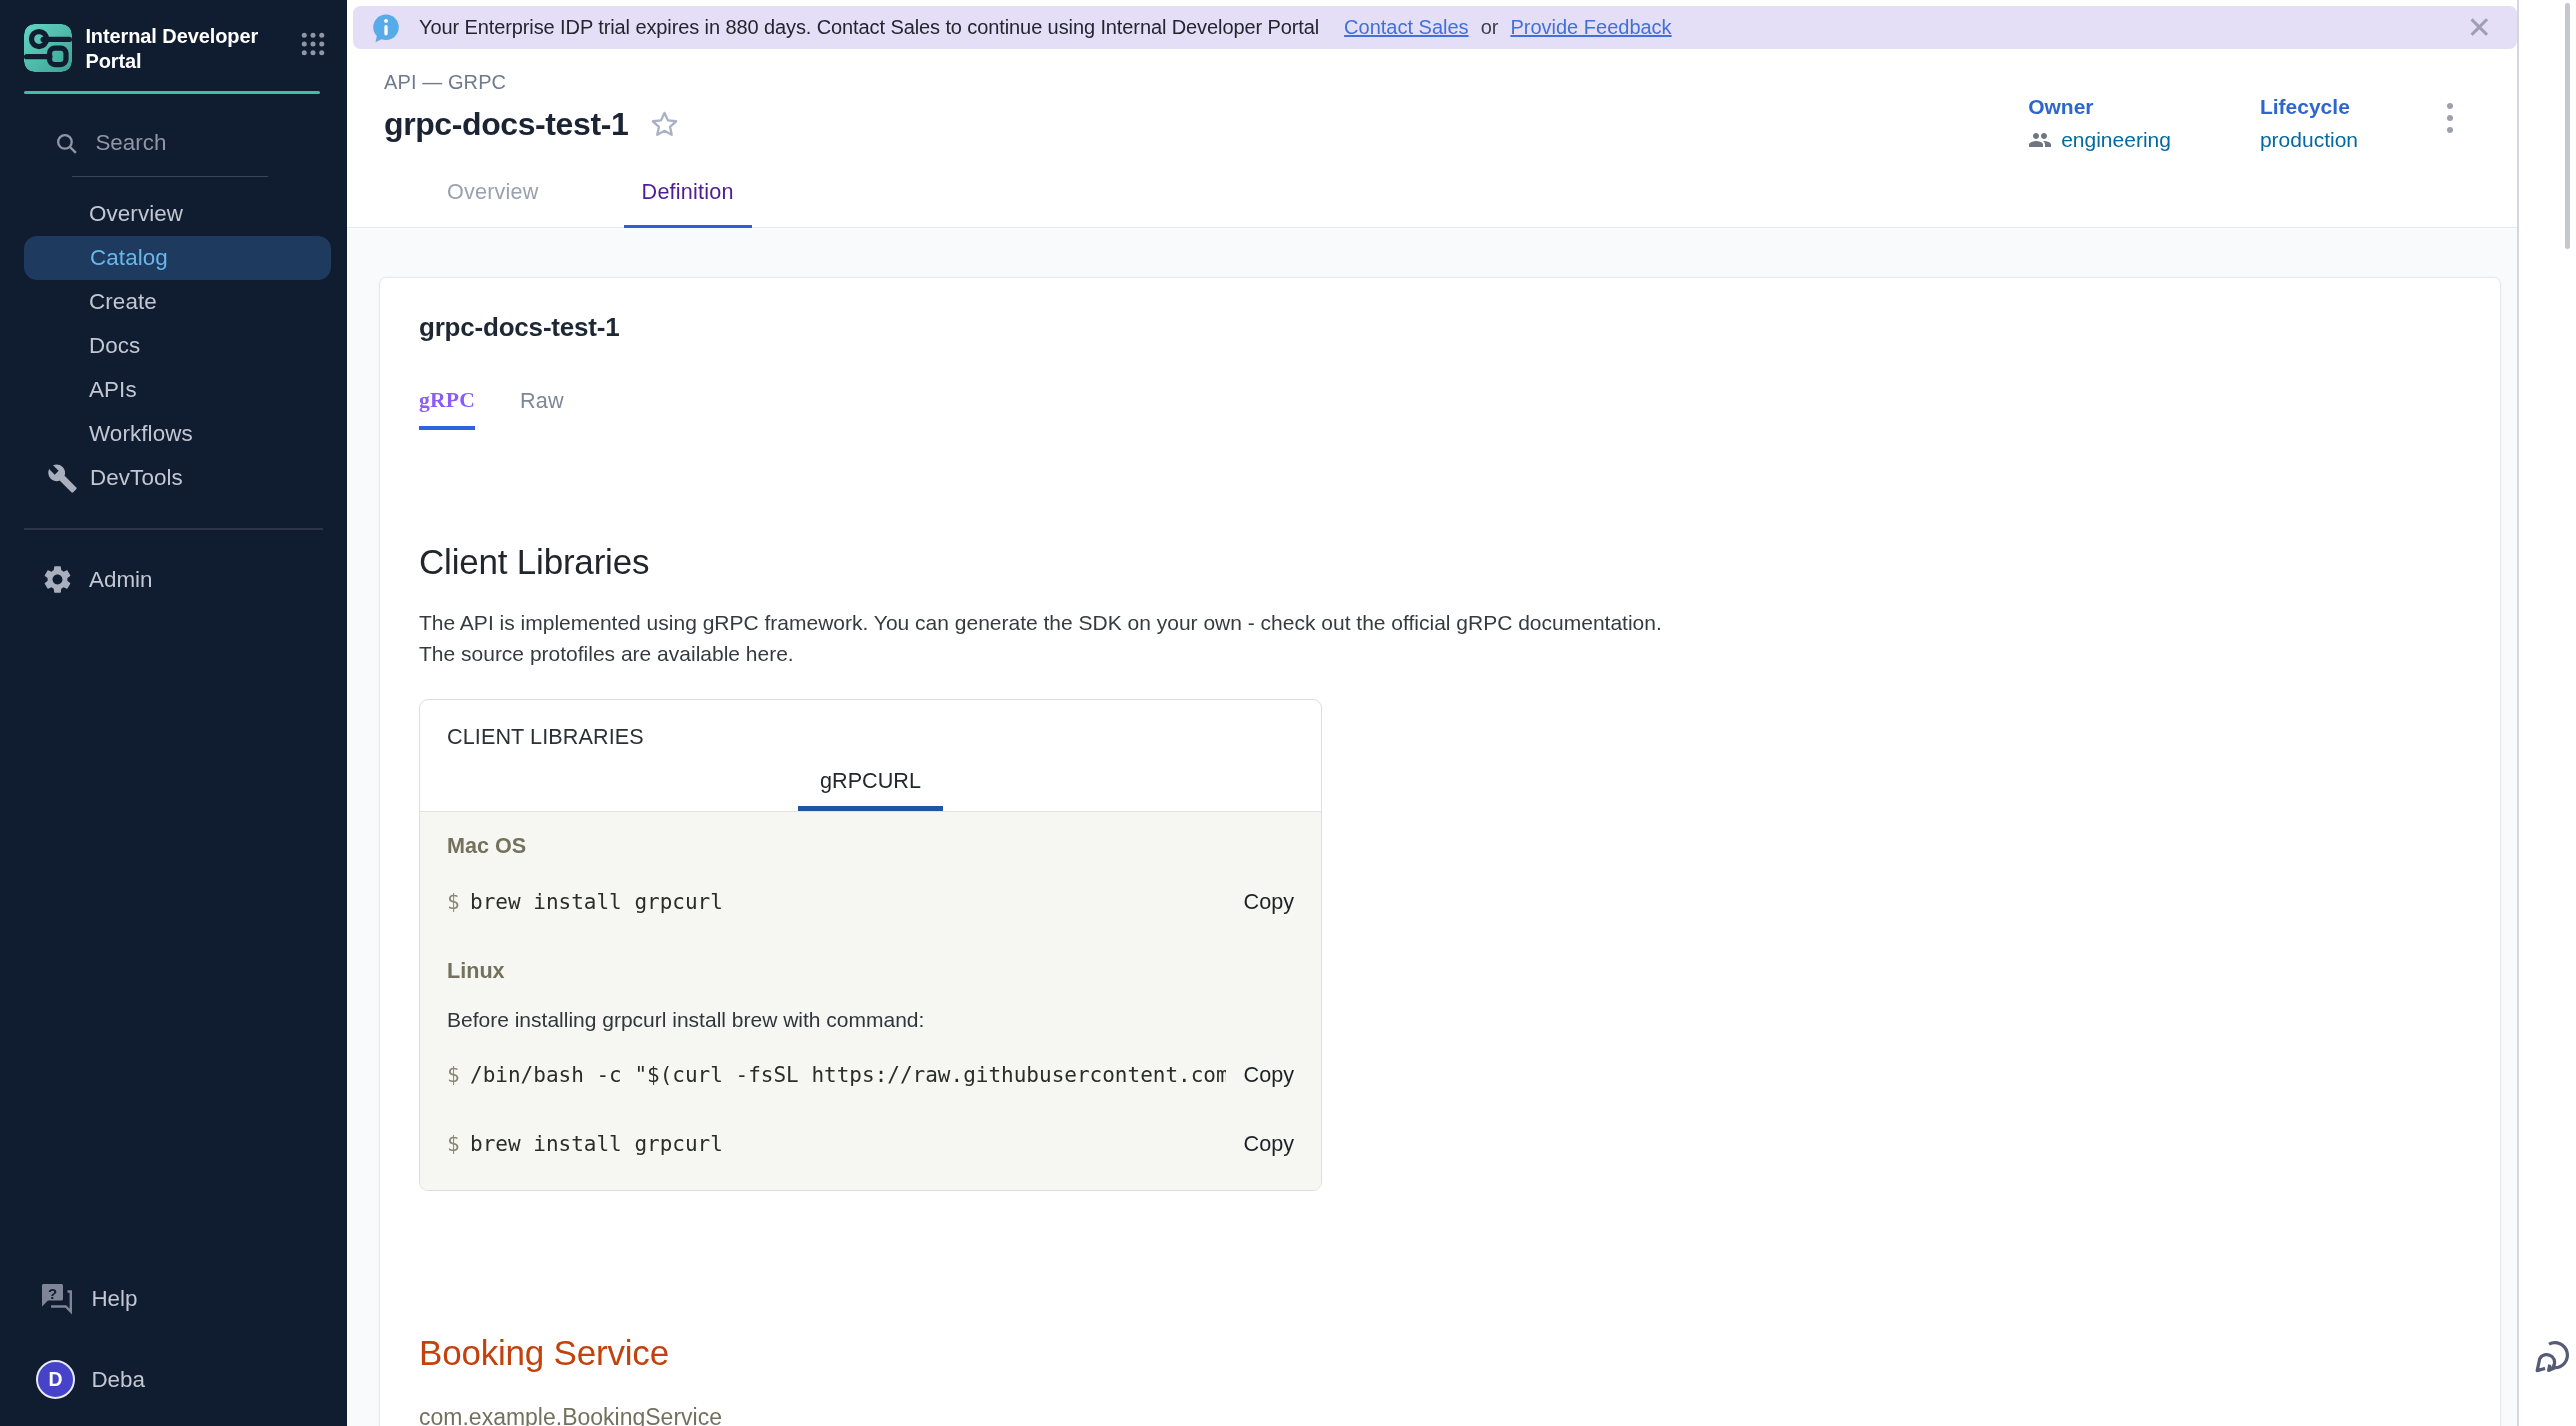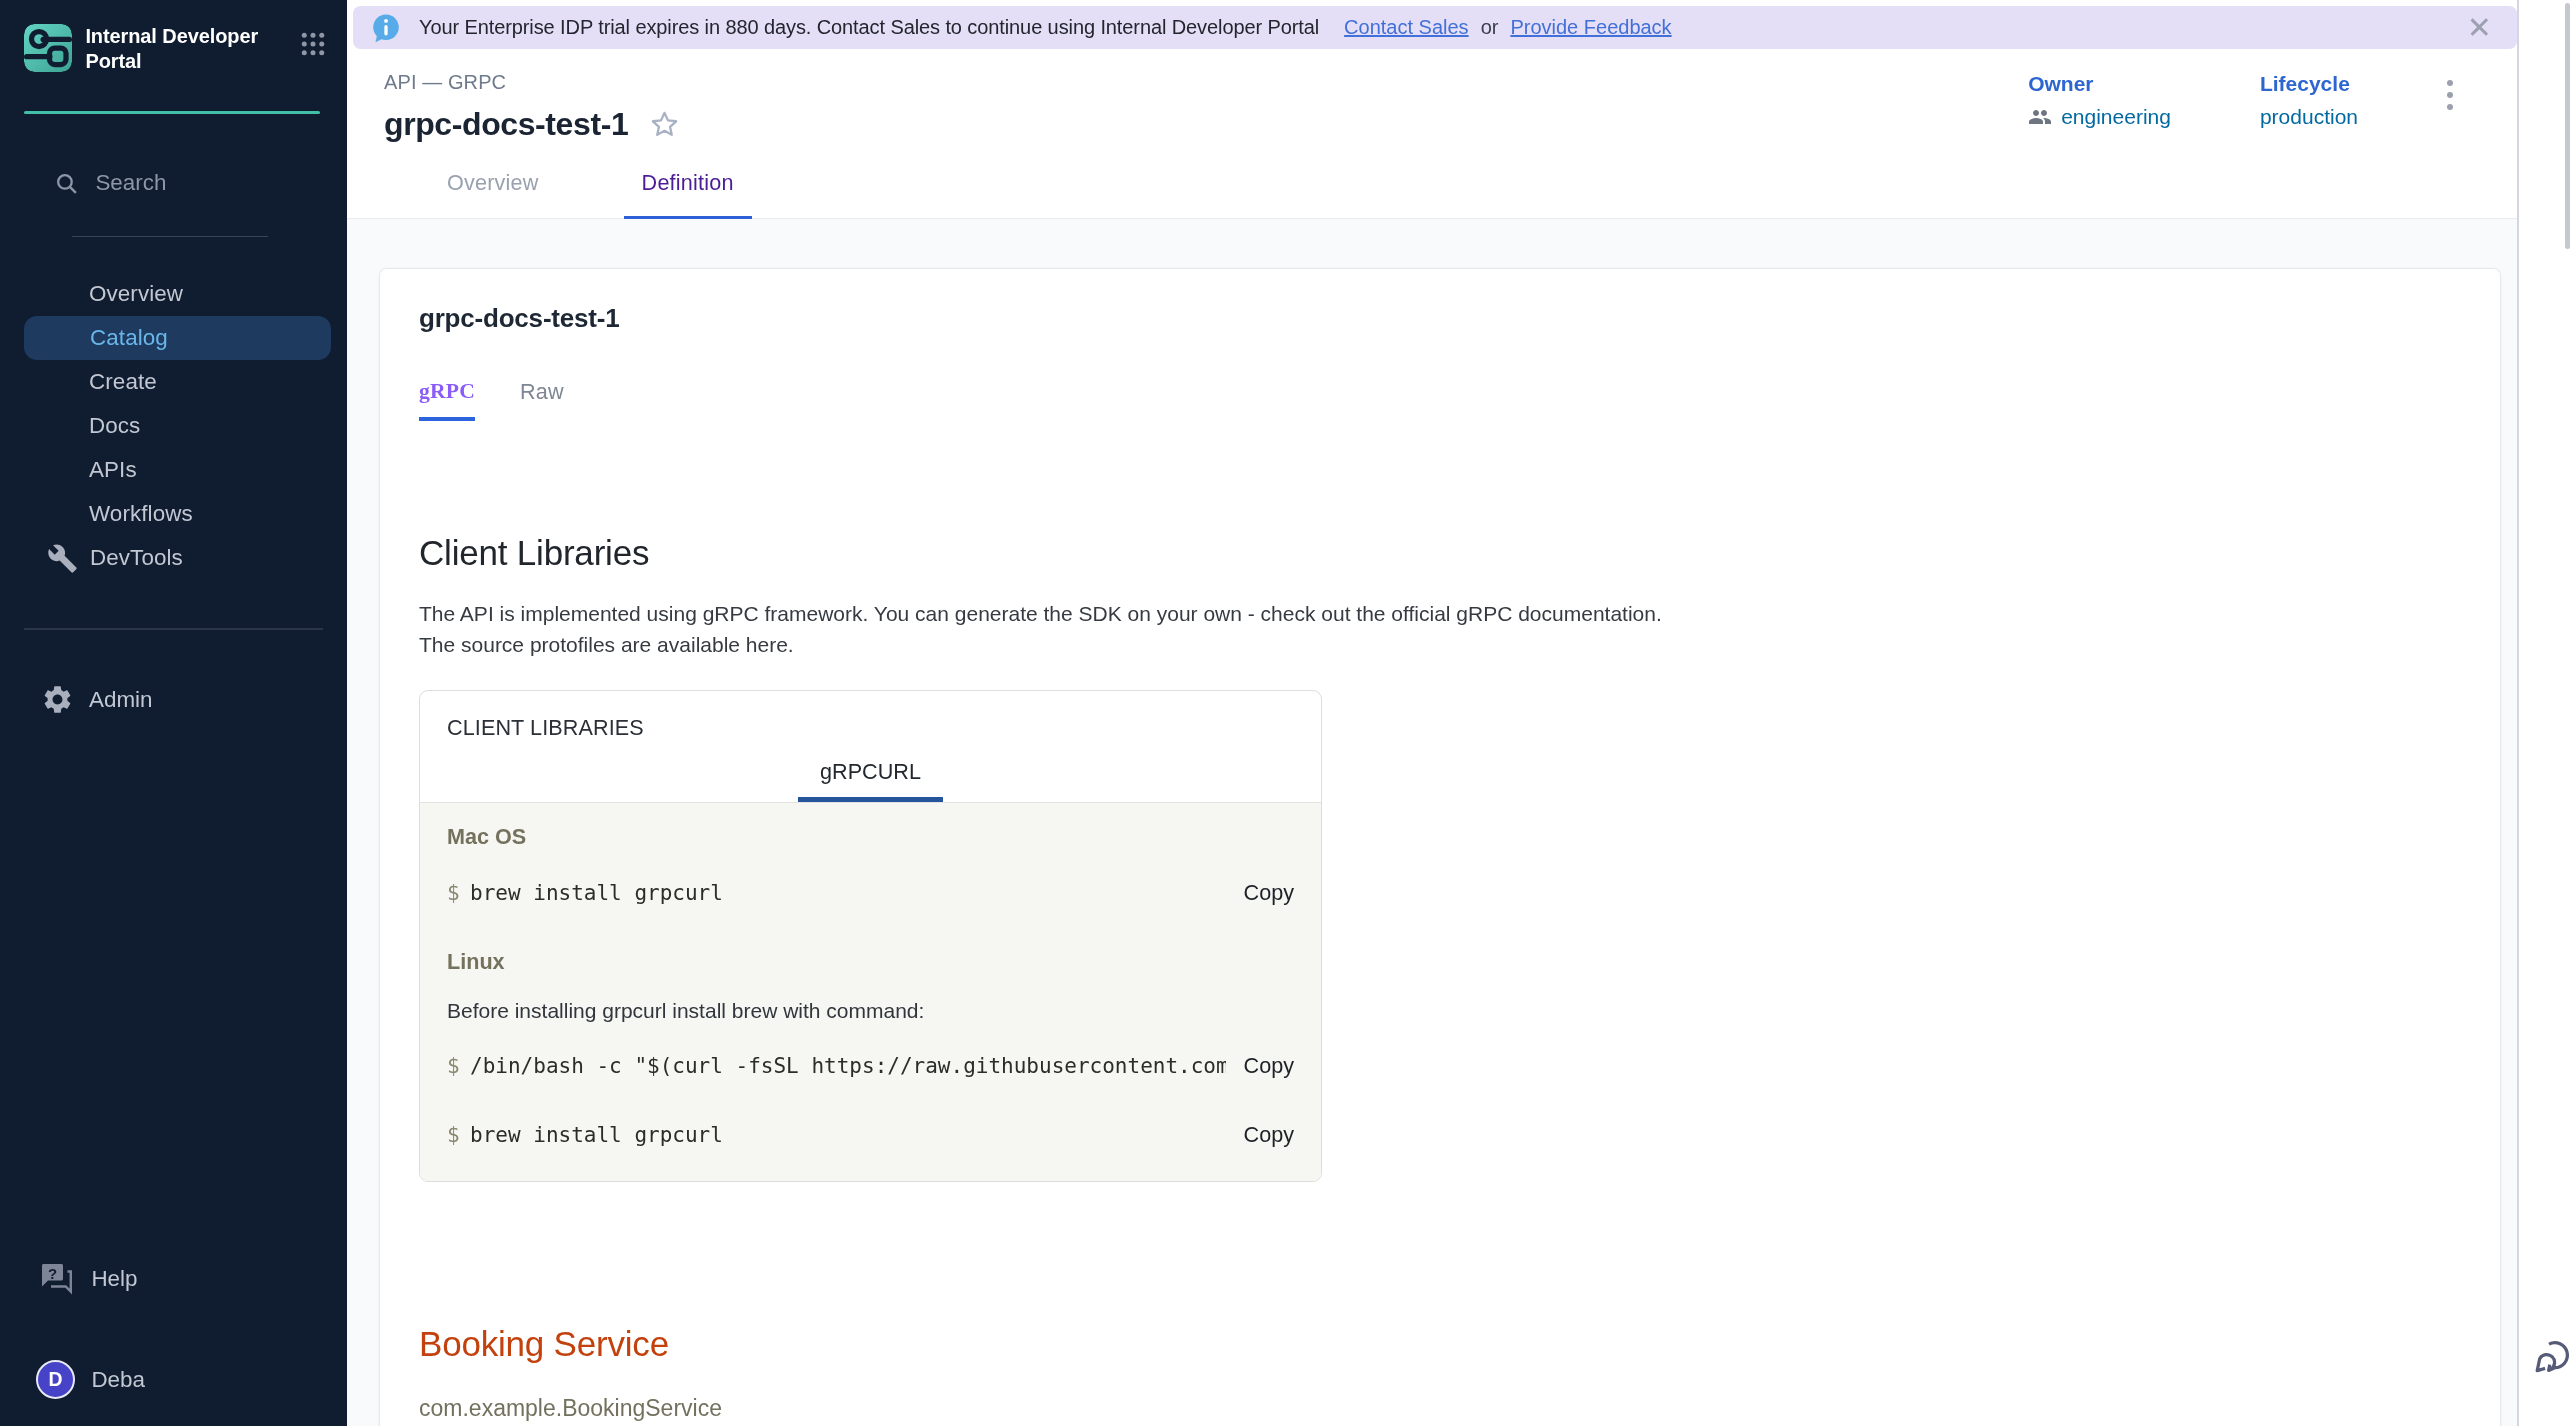--- a/index.html
+++ b/index.html
@@ -1,20 +1,20 @@
 <!DOCTYPE html>
 <html style="font-size:12px"><head>
 <meta charset="utf-8">
 <style>
   * { margin:0; padding:0; box-sizing:border-box; }
   html,body { width:2576px; height:1427px; overflow:hidden; }
   body { display:flex; font-family:"Liberation Sans", sans-serif; background:#fff; }
 
   
-  .sidebar { width:347px; min-width:347px; height:100%; background:#101D30; color:#C2C7D2; display:flex; flex-direction:column;gap:20px; }
+  .sidebar { width:347px; min-width:347px; height:100%; background:#101D30; color:#C2C7D2; display:flex; flex-direction:column; }
   .logo-row { display:flex; align-items:flex-start; padding:24px 19.4px 0 24px; }
   .logo-box { width:48px; height:48px; border-radius:10.4px; flex:none; }
   .logo-title { font-size:20px; font-weight:700; color:#FFFFFF; line-height:24.6px; margin-left:13.4px; letter-spacing:-0.1px; flex:1; }
   .grid-icon { width:30px; height:30px; color:#8F97A6; margin-top:4.5px; flex:none; cursor:pointer; }
   .side-rule { height:3px; background:#41BFA7; border-radius:1.5px; margin:18px 27px 0 24px; }
   .search-row { display:flex; align-items:center; margin:36px 0 0 54px; color:#8E96A8; }
   .search-row svg { width:25px; height:25px; }
   .search-text { font-size:22.4px; margin-left:16.4px; color:#8E96A8; }
   .search-underline { height:1.5px; background:#39445A; margin:19.4px 79px 0 72px; }
   .nav { margin-top:15px; }
@@ -40,21 +40,21 @@
   .banner-link { font-size:20px; font-weight:500; color:#4170D8; text-decoration:underline; margin-left:25px; cursor:pointer; }
   .banner-or { font-size:20px; color:#3A3F4C; margin-left:12px; }
   .banner-link.second { margin-left:12px; }
   .banner-close { margin-left:auto; color:#9CA0B0; font-size:30px; line-height:30px; cursor:pointer; font-weight:400; }
 
   .header { display:flex; align-items:flex-start; padding:22.4px 34px 0 37px; }
   .breadcrumb { font-size:20px; color:#6F7B8C; letter-spacing:0.1px; }
   .title-row { display:flex; align-items:center; margin-top:12px; }
   .page-title { font-size:32px; font-weight:700; color:#1A2433; letter-spacing:-0.4px; }
   .star-icon { width:31px; height:31px; color:#A9B1C4; margin-left:21px; cursor:pointer; }
-  .header-right { margin-left:auto; display:flex; align-items:flex-start; margin-top:1px; }
+  .header-right { margin-left:auto; display:flex; align-items:flex-start; margin-top:24px; }
   .meta-block { margin-right:89px; }
   .meta-label { font-size:21px; font-weight:700; color:#2E66D0; }
   .meta-value { display:flex; align-items:center; margin-top:9px; font-size:21px; color:#0369a1;justify-content:flex-end; }
   .meta-value svg { width:24px; height:24px; color:#6E7682; margin-right:9px; }
   .kebab { margin:7.5px 30px 0 0; display:flex; flex-direction:column; gap:6px; cursor:pointer; }
   .kebab i { width:6px; height:6px; border-radius:50%; background:#9AA0AC; }
 
   .tabbar { display:flex; gap:67px; margin-top:27px; padding-left:82px; border-bottom:1.5px solid #E8EAEF; }
   .tab { padding:0 18px 19.4px; font-size:21.6px; color:#99A1B0; letter-spacing:0.2px; cursor:pointer; border-bottom:4.5px solid transparent; margin-bottom:-1.5px; }
   .tab.active { color:#4c1d95; font-weight:400; border-bottom-color:#2F5FD6; }

